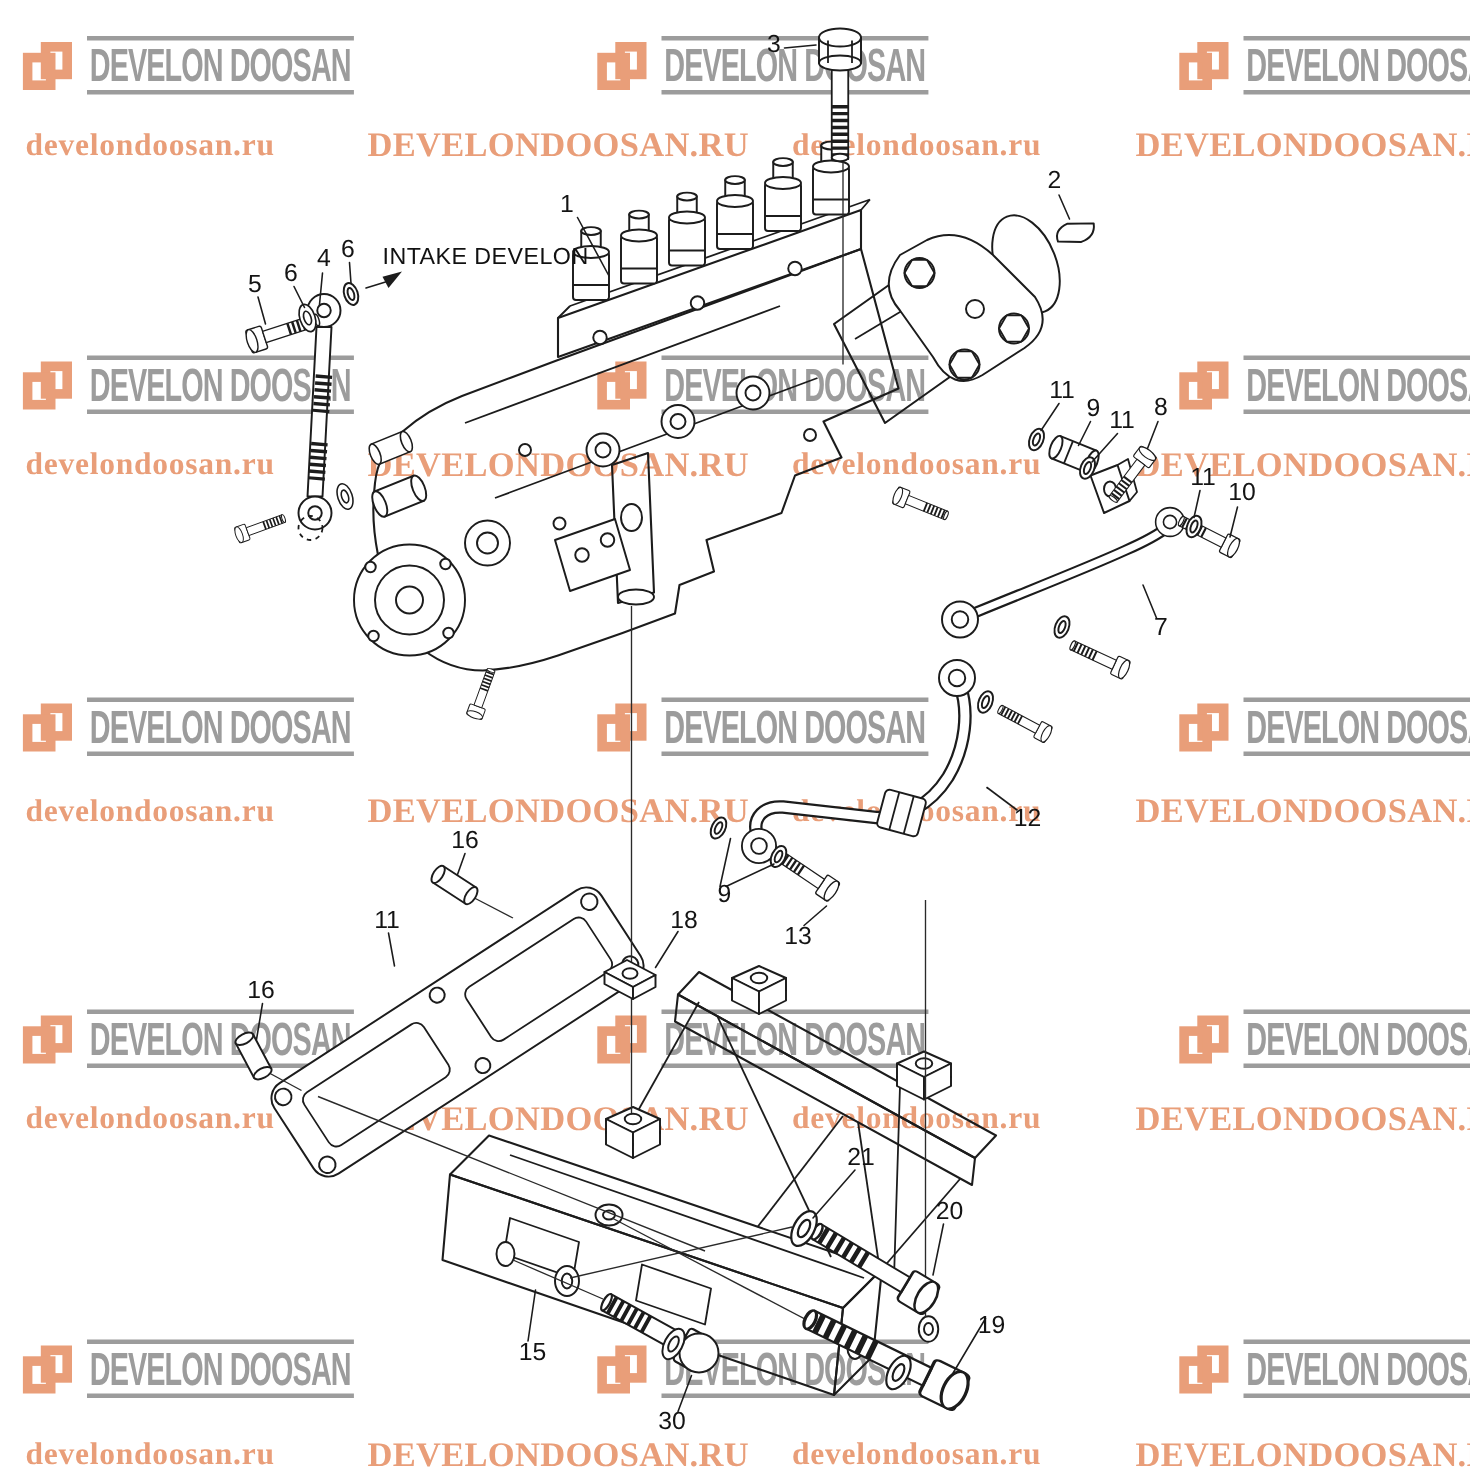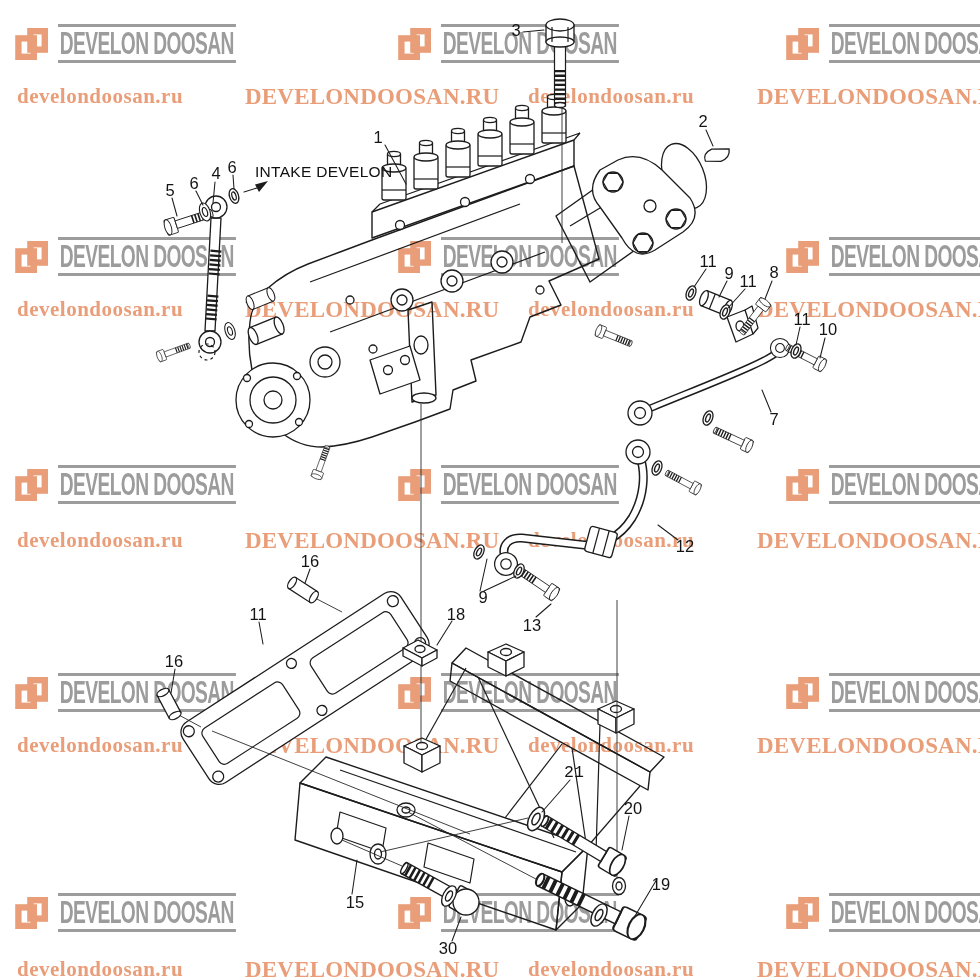--- a/index.html
+++ b/index.html
@@ -531,16 +531,16 @@
       <span class="callout" style="left: 685px; top: 546px;">12</span>
       <span class="callout" style="left: 532px; top: 625px;">13</span>
       <span class="callout" style="left: 483px; top: 597px;">9</span>
       <span class="callout" style="left: 355px; top: 902px;">15</span>
       <span class="callout" style="left: 310px; top: 561px;">16</span>
       <span class="callout" style="left: 174px; top: 661px;">16</span>
       <span class="callout" style="left: 258px; top: 614px;">11</span>
       <span class="callout" style="left: 456px; top: 614px;">18</span>
       <span class="callout" style="left: 661px; top: 871px; margin-top: 13px;">19</span>
       <span class="callout" style="left: 633px; top: 808px;">20</span>
-      <span class="callout" style="left: 574px; top: 772px; font-family: Liberation Mono, monospace;">21</span>
+      <span class="callout" style="left: 574px; top: 772px;">21</span>
       <span class="callout" style="left: 448px; top: 948px;">30</span>
     </div>
 </div>
 
 </body></html>

